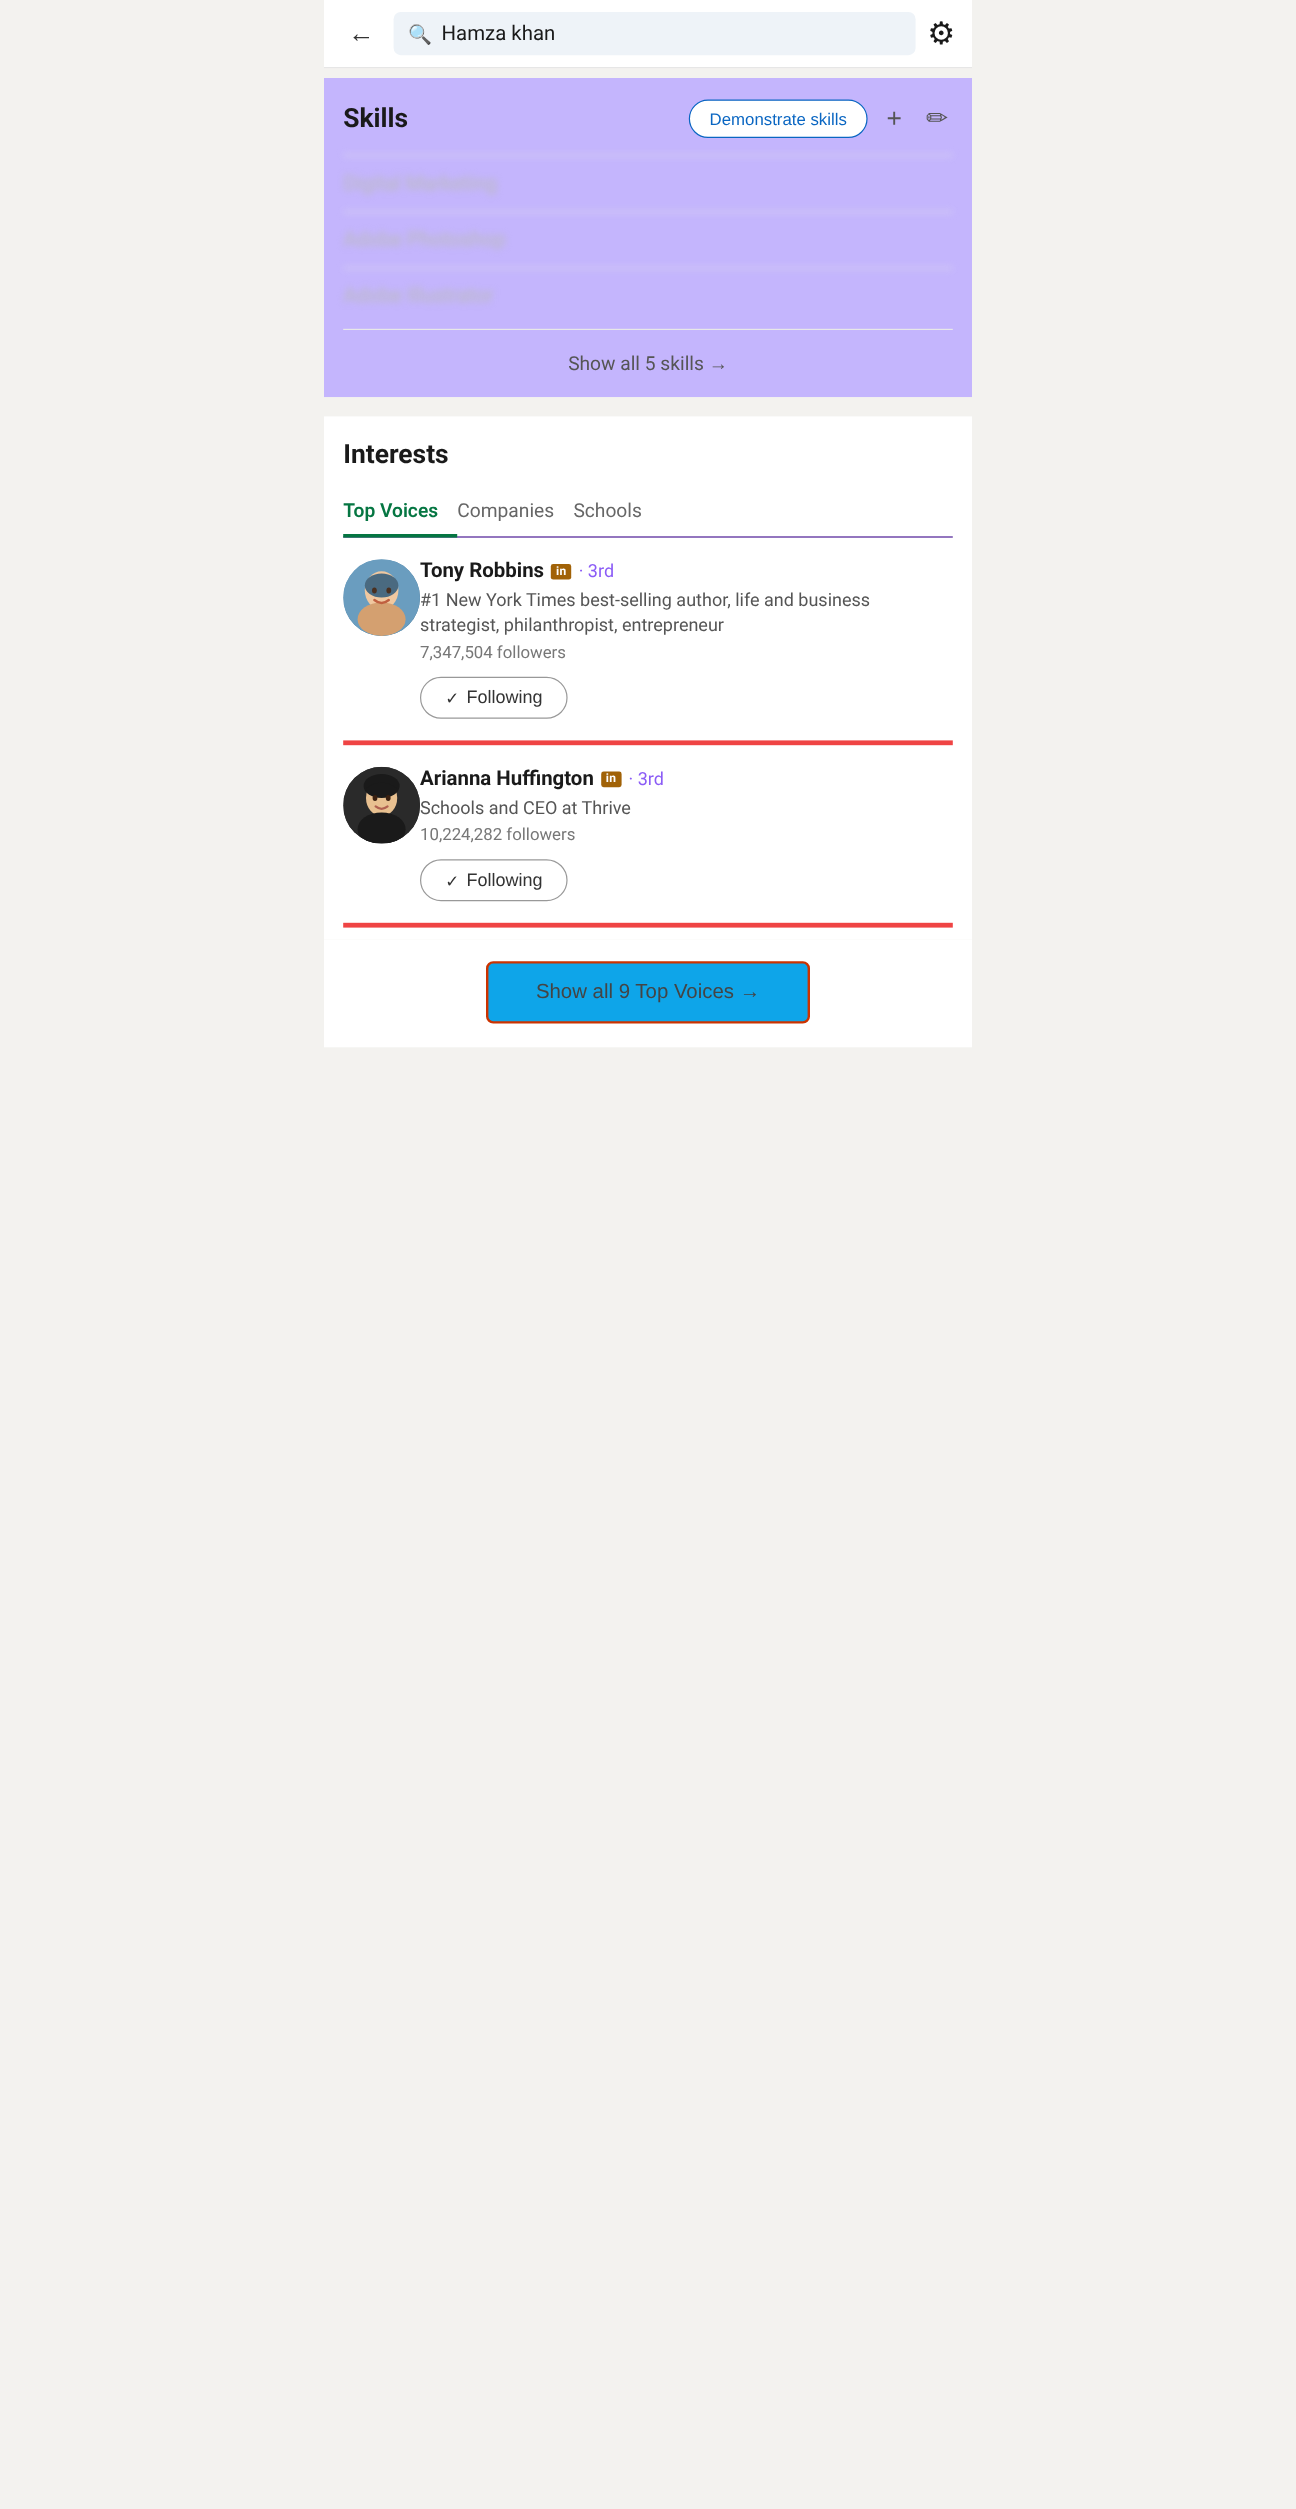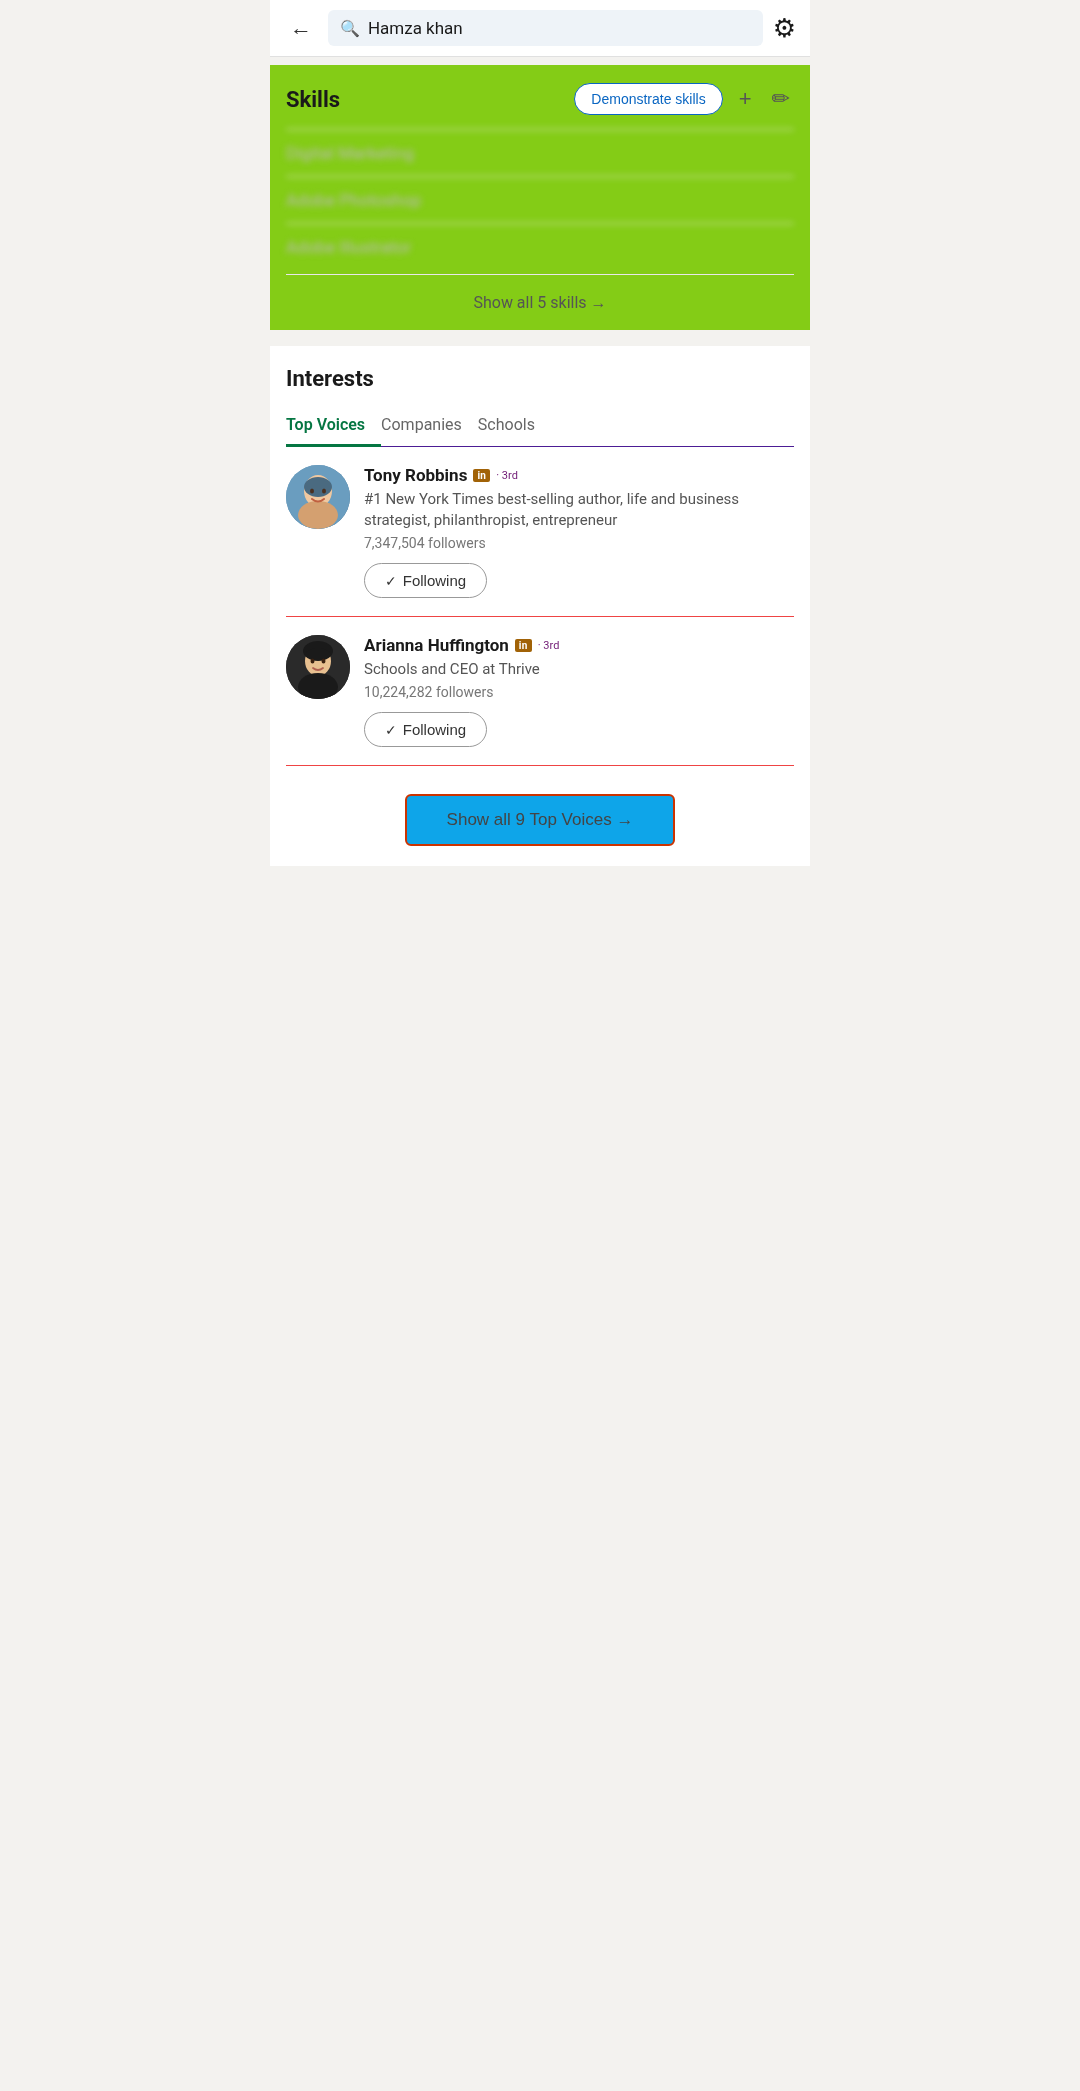--- a/index.html
+++ b/index.html
@@ -56,21 +56,21 @@
     }
 
     
     .section-divider {
       height: 8px;
       background: #f3f2ef;
     }
 
     
     .skills-section {
-      background: #84cc16;
+      background: #c4b5fd;
       padding: 18px 16px 0 16px;
     }
     .skills-header {
       display: flex;
       align-items: center;
       gap: 12px;
       margin-bottom: 14px;
     }
     .skills-title {
       font-size: 22px;
@@ -148,22 +148,22 @@
     .tab.active {
       color: #057642;
       border-bottom: 3px solid #057642;
       font-weight: 600;
     }
 
     
     .voice-card {
       display: flex;
       padding: 18px 0;
-      gap: 14px;
-      border-bottom: 1px solid #ef4444;
+      gap: 0;
+      border-bottom: 4px solid #ef4444;
       align-items: flex-start;
     }
     .avatar {
       width: 64px;
       height: 64px;
       border-radius: 50%;
       overflow: hidden;
       flex-shrink: 0;
       background: #c0c0c0;
     }
@@ -208,22 +208,22 @@
     .linkedin-badge {
       background: #a16207;
       color: #fff;
       font-size: 10px;
       font-weight: 700;
       padding: 1px 4px;
       border-radius: 2px;
       letter-spacing: 0.3px;
     }
     .connection-degree {
-      color: #701a75;
-      font-size: 11px;
+      color: #8b5cf6;
+      font-size: 15px;
     }
     .voice-desc {
       font-size: 15px;
       color: #555;
       line-height: 1.4;
       margin-bottom: 4px;
     }
     .voice-followers {
       font-size: 14px;
       color: #777;

